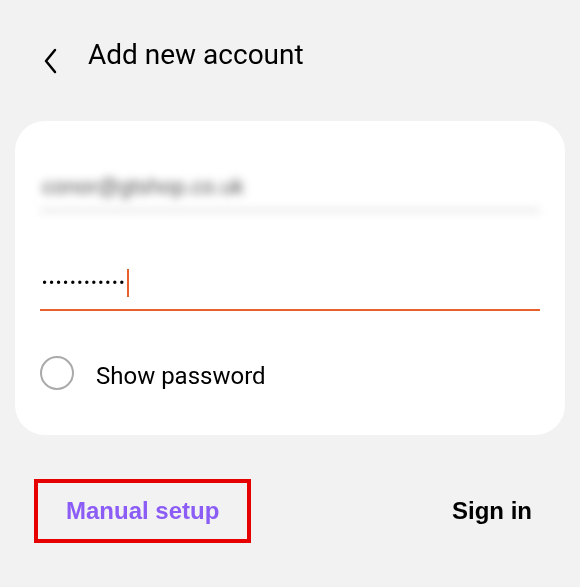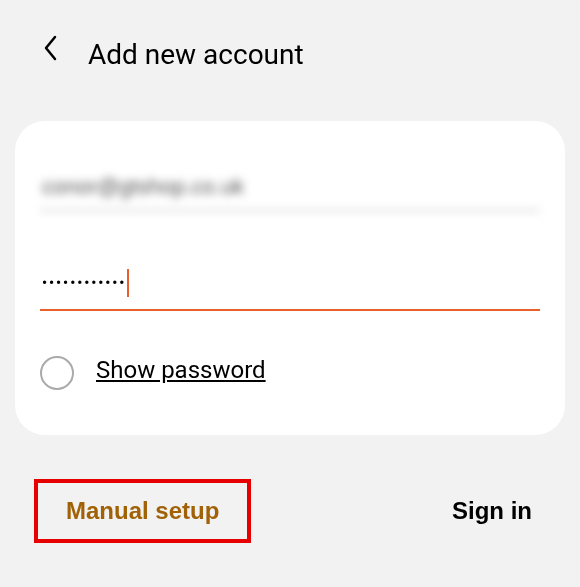--- a/index.html
+++ b/index.html
@@ -9,21 +9,21 @@
     }
     body {
       width: 580px;
       height: 587px;
       background: #f2f2f2;
       font-family: -apple-system, BlinkMacSystemFont, 'Segoe UI', Roboto, sans-serif;
       position: relative;
     }
     .header {
       display: flex;
-      align-items: flex-start;
+      align-items: flex-end;
       padding: 38px 30px 20px 40px;
     }
     .back-icon {
       width: 20px;
       height: 20px;
       margin-right: 28px;
       display: flex;
       align-items: center;
       justify-content: center;
     }
@@ -74,23 +74,22 @@
     .cursor {
       display: inline-block;
       width: 2px;
       height: 28px;
       background: #e8602c;
       margin-left: 1px;
       vertical-align: middle;
     }
     .checkbox-row {
       display: flex;
-      align-items: flex-start;
+      align-items: flex-end;
       padding: 5px 0 15px 0;
-      text-decoration: underline;
     }
     .checkbox-circle {
       width: 34px;
       height: 34px;
       border: 2px solid #aaa;
       border-radius: 50%;
       margin-right: 22px;
     }
     .checkbox-label {
       font-size: 24px;
@@ -98,21 +97,21 @@
     }
     .button-row {
       display: flex;
       justify-content: space-between;
       align-items: center;
       padding: 48px 38px 0 38px;
     }
     .manual-setup-btn {
       font-size: 24px;
       font-weight: 600;
-      color: #a16207;
+      color: #8b5cf6;
       background: transparent;
       border: none;
       padding: 14px 28px;
       position: relative;
     }
     .highlight-box {
       position: absolute;
       border: 4px solid #e60000;
       top: -4px;
       left: -4px;

